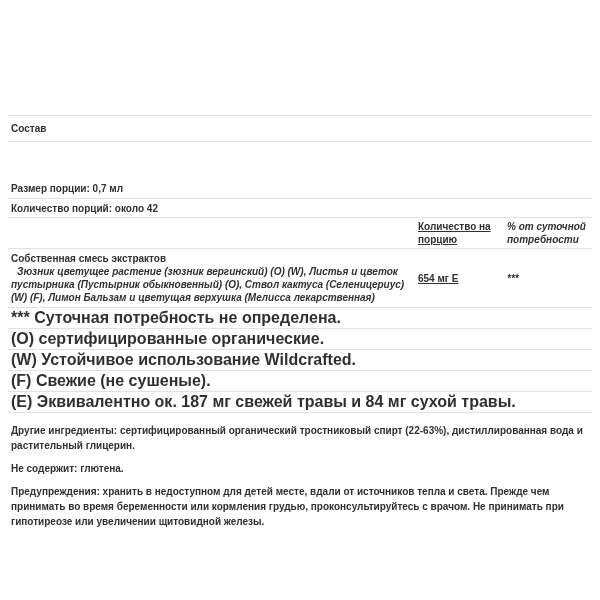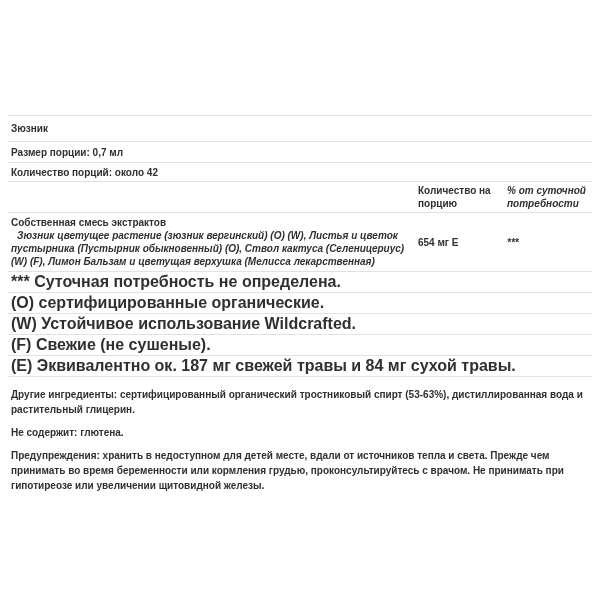--- a/index.html
+++ b/index.html
@@ -17,51 +17,51 @@
   .page { margin: 0 8px; padding-top: 115px; }
 
   .info-row {
     display: flex; align-items: center;
     border-bottom: 1px solid var(--divider, #e2e2e2);
     padding-left: 3px;
     font-size: 10px;
   }
   .info-row.first { border-top: 1px solid var(--divider, #e2e2e2); }
   .row-title    { height: 27px; }
-  .row-serving  { height: 21px; }
+  .row-serving  { height: 21px; margin-top: 36px; }
   .row-servings { height: 19px; }
 
   .thead, .trow {
     display: flex;
     border-bottom: 1px solid var(--divider, #e2e2e2);
     font-size: 10px; line-height: 13px;
   }
   .thead { height: 31px; align-items: center; }
   .trow  { min-height: 59px; align-items: center; padding: 3px 0; }
   .c-main { width: 410px; padding-left: 3px; padding-right: 8px; }
-  .c-amt  { width: 89px; }
+  .c-amt  { width: 89px; text-decoration: underline; }
   .c-dv   { flex: 1; padding-right: 2px; font-style: italic; }
   .blend-detail { text-indent: 6px; font-style: italic; }
 
   .fnote {
     height: 21px; display: flex; align-items: center;
     border-bottom: 1px solid var(--divider, #e2e2e2);
     padding-left: 3px; font-size: 16px;
   }
 
   .paras { padding: 10px 3px 0 3px; }
   .para  { font-size: 10px; line-height: 15px; margin-bottom: 8px; }
 </style>
 </head>
 <body>
 
 <div class="page">
 
   <div class="info-row first row-title">
-    <span>Зюзник</span>
+    <span>Состав</span>
   </div>
 
   <div class="info-row row-serving">
     <span>Размер порции: 0,7 мл</span>
   </div>
 
   <div class="info-row row-servings">
     <span>Количество порций: около 42</span>
   </div>
 
@@ -82,18 +82,18 @@
     </div>
   </div>
 
   <div class="fnote">*** Суточная потребность не определена.</div>
   <div class="fnote">(O) сертифицированные органические.</div>
   <div class="fnote">(W) Устойчивое использование Wildcrafted.</div>
   <div class="fnote">(F) Свежие (не сушеные).</div>
   <div class="fnote">(E) Эквивалентно ок. 187 мг свежей травы и 84 мг сухой травы.</div>
 
   <div class="paras">
-    <p class="para">Другие ингредиенты: сертифицированный органический тростниковый спирт (53-63%), дистиллированная вода и растительный глицерин.</p>
+    <p class="para">Другие ингредиенты: сертифицированный органический тростниковый спирт (22-63%), дистиллированная вода и растительный глицерин.</p>
     <p class="para">Не содержит: глютена.</p>
     <p class="para">Предупреждения: хранить в недоступном для детей месте, вдали от источников тепла и света. Прежде чем принимать во время беременности или кормления грудью, проконсультируйтесь с врачом. Не принимать при гипотиреозе или увеличении щитовидной железы.</p>
   </div>
 
 </div>
 
 </body></html>

